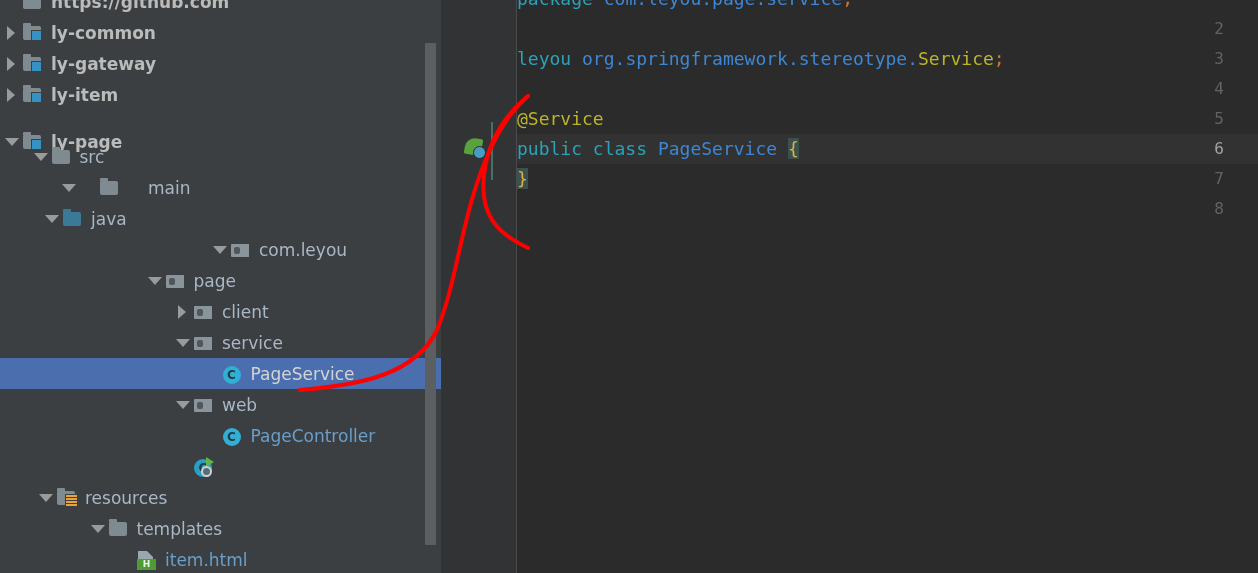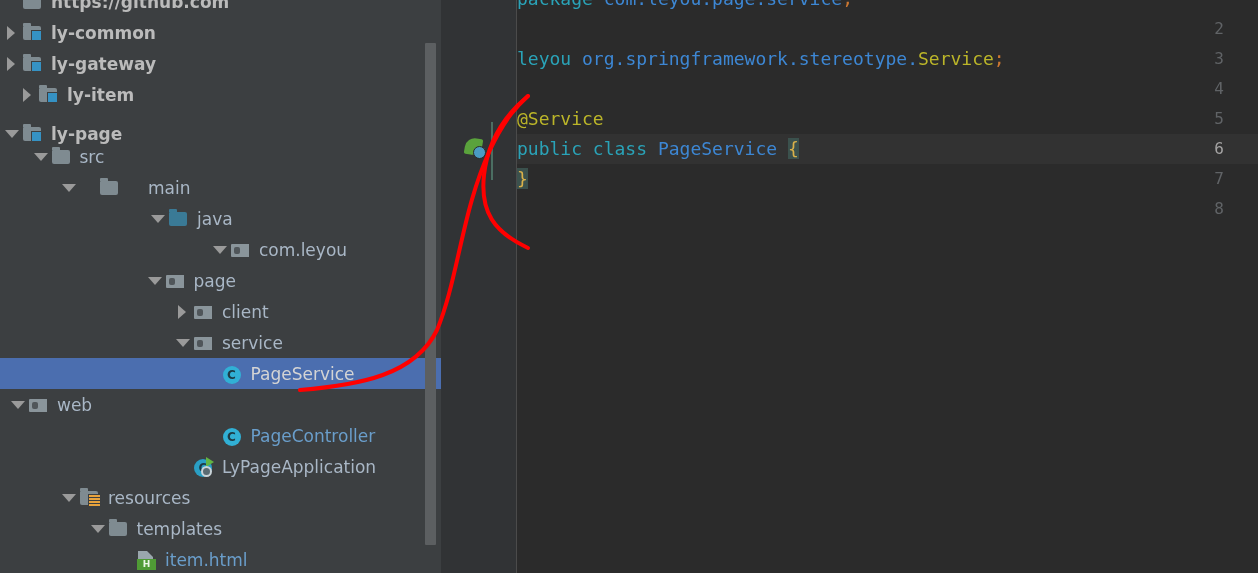--- a/index.html
+++ b/index.html
@@ -304,30 +304,30 @@
         </div>
         <div class="tree-row bold" style="position: absolute; left: 0px; top: 48px; width: 441px; padding-left: 2px;">
           <span class="twisty right"></span>
           <span class="icon">
             <span class="folder">
               <span class="badge-sq"></span>
             </span>
           </span>
           <span class="label">ly-gateway</span>
         </div>
-        <div class="tree-row bold" style="position: absolute; left: 0px; top: 79px; width: 441px; padding-left: 18px;">
+        <div class="tree-row bold" style="position: absolute; left: 0px; top: 79px; width: 441px; padding-left: 2px;">
           <span class="twisty right"></span>
           <span class="icon">
             <span class="folder">
               <span class="badge-sq"></span>
             </span>
           </span>
           <span class="label">ly-item</span>
         </div>
-        <div class="tree-row bold" style="position: absolute; left: 0px; top: 118px; width: 441px; padding-left: 2px;">
+        <div class="tree-row bold" style="position: absolute; left: 0px; top: 126px; width: 441px; padding-left: 2px;">
           <span class="twisty down"></span>
           <span class="icon">
             <span class="folder">
               <span class="badge-sq"></span>
             </span>
           </span>
           <span class="label">ly-page</span>
         </div>
         <div class="tree-row" style="position: absolute; left: 0px; top: 141px; width: 441px; padding-left: 30.5px;">
           <span class="twisty down"></span>
@@ -336,21 +336,21 @@
           </span>
           <span class="label">src</span>
         </div>
         <div class="tree-row" style="position: absolute; left: 0px; top: 172px; width: 441px; padding-left: 59px; gap: 20px;">
           <span class="twisty down"></span>
           <span class="icon">
             <span class="folder"></span>
           </span>
           <span class="label">main</span>
         </div>
-        <div class="tree-row" style="position: absolute; left: 0px; top: 203px; width: 441px; padding-left: 108px; margin-left: 40px;">
+        <div class="tree-row" style="position: absolute; left: 0px; top: 203px; width: 441px; padding-left: 42px;">
           <span class="twisty down"></span>
           <span class="icon">
             <span class="folder src-root"></span>
           </span>
           <span class="label">java</span>
         </div>
         <div class="tree-row" style="position: absolute; left: 0px; top: 234px; width: 441px; padding-left: 116px; justify-content: center;">
           <span class="twisty down"></span>
           <span class="icon">
             <span class="pkg"></span>
@@ -378,44 +378,43 @@
           </span>
           <span class="label">service</span>
         </div>
         <div class="tree-row selected" style="position: absolute; left: 0px; top: 358px; width: 441px; padding-left: 201.5px;">
           <span class="twisty "></span>
           <span class="icon">
             <span class="cls">C</span>
           </span>
           <span class="label">PageService</span>
         </div>
-        <div class="tree-row" style="position: absolute; left: 8px; top: 389px; width: 441px; ">
+        <div class="tree-row" style="position: absolute; left: 0px; top: 389px; width: 441px; padding-left: 173px;">
           <span class="twisty down"></span>
           <span class="icon">
             <span class="pkg"></span>
           </span>
           <span class="label">web</span>
         </div>
         <div class="tree-row blue-label" style="position: absolute; left: 0px; top: 420px; width: 441px; padding-left: 201.5px;">
           <span class="twisty "></span>
           <span class="icon">
             <span class="cls">C</span>
           </span>
           <span class="label">PageController</span>
         </div>
         <div class="tree-row" style="position: absolute; left: 0px; top: 451px; width: 441px; padding-left: 173px;">
           <span class="twisty "></span>
           <span class="icon">
             <span class="cls run">C</span>
             <span class="run-tri"></span>
             <span class="run-gear"></span>
           </span>
-          <span class="label">LyPageApplication</span>
-        </div>
-        <div class="tree-row" style="position: absolute; left: 0px; top: 482px; width: 441px; padding-left: 59px;">
+        </div>
+        <div class="tree-row" style="position: absolute; left: 0px; top: 482px; width: 441px; padding-left: 36px;">
           <span class="twisty down"></span>
           <span class="icon">
             <span class="folder">
               <span class="badge-lines"></span>
             </span>
           </span>
           <span class="label">resources</span>
         </div>
         <div class="tree-row" style="position: absolute; left: 0px; top: 513px; width: 441px; padding-left: 87.5px;">
           <span class="twisty down"></span>

